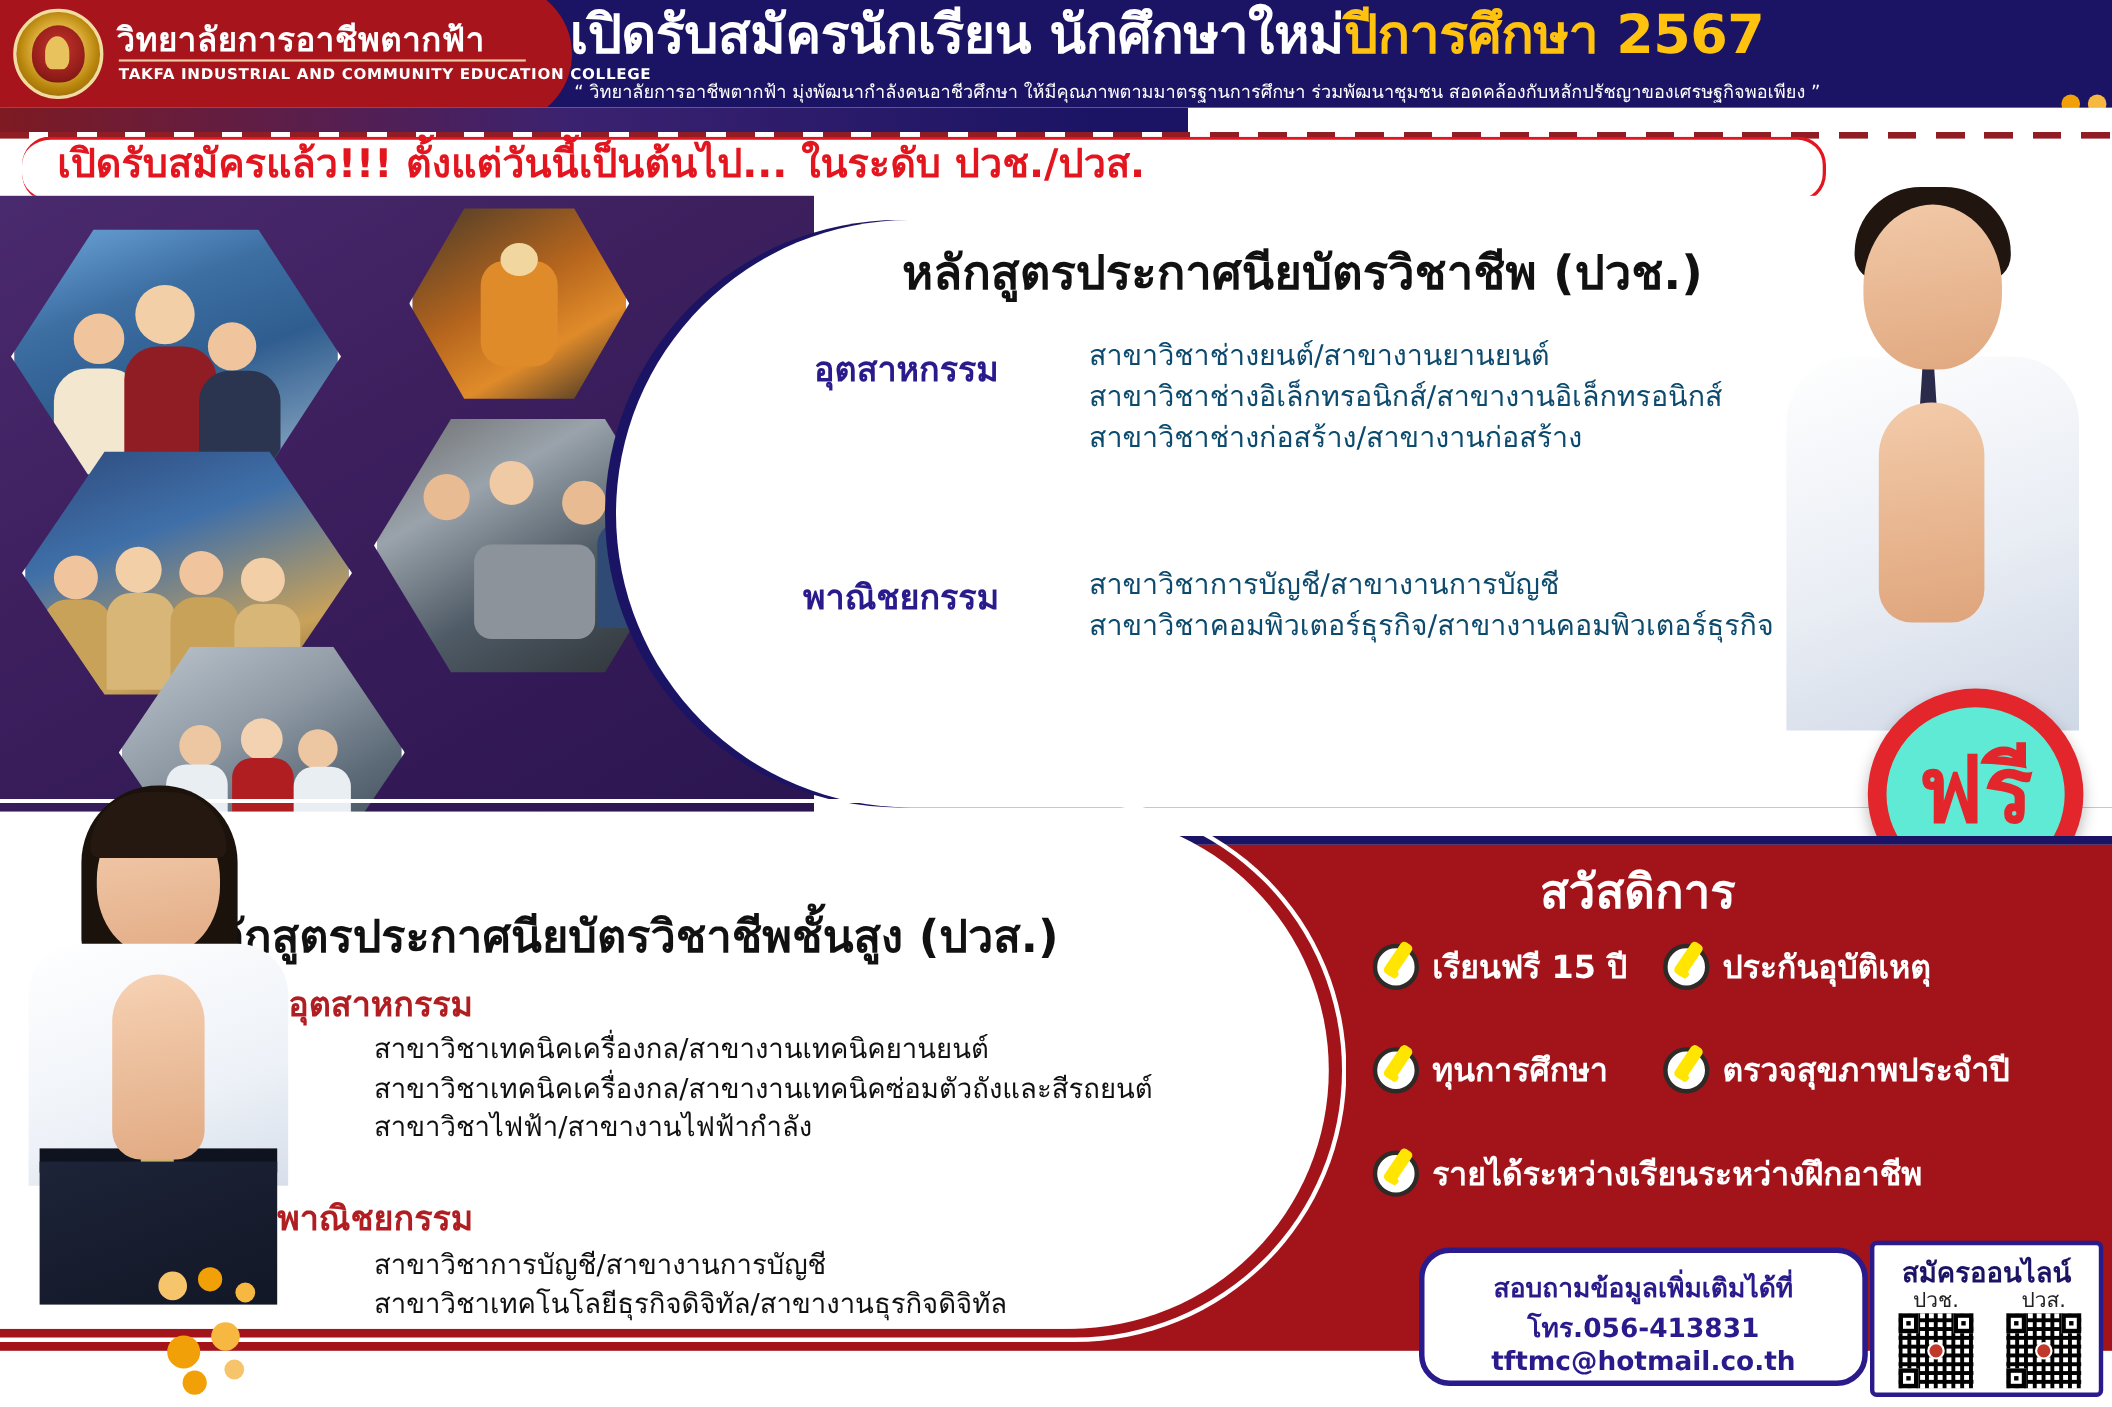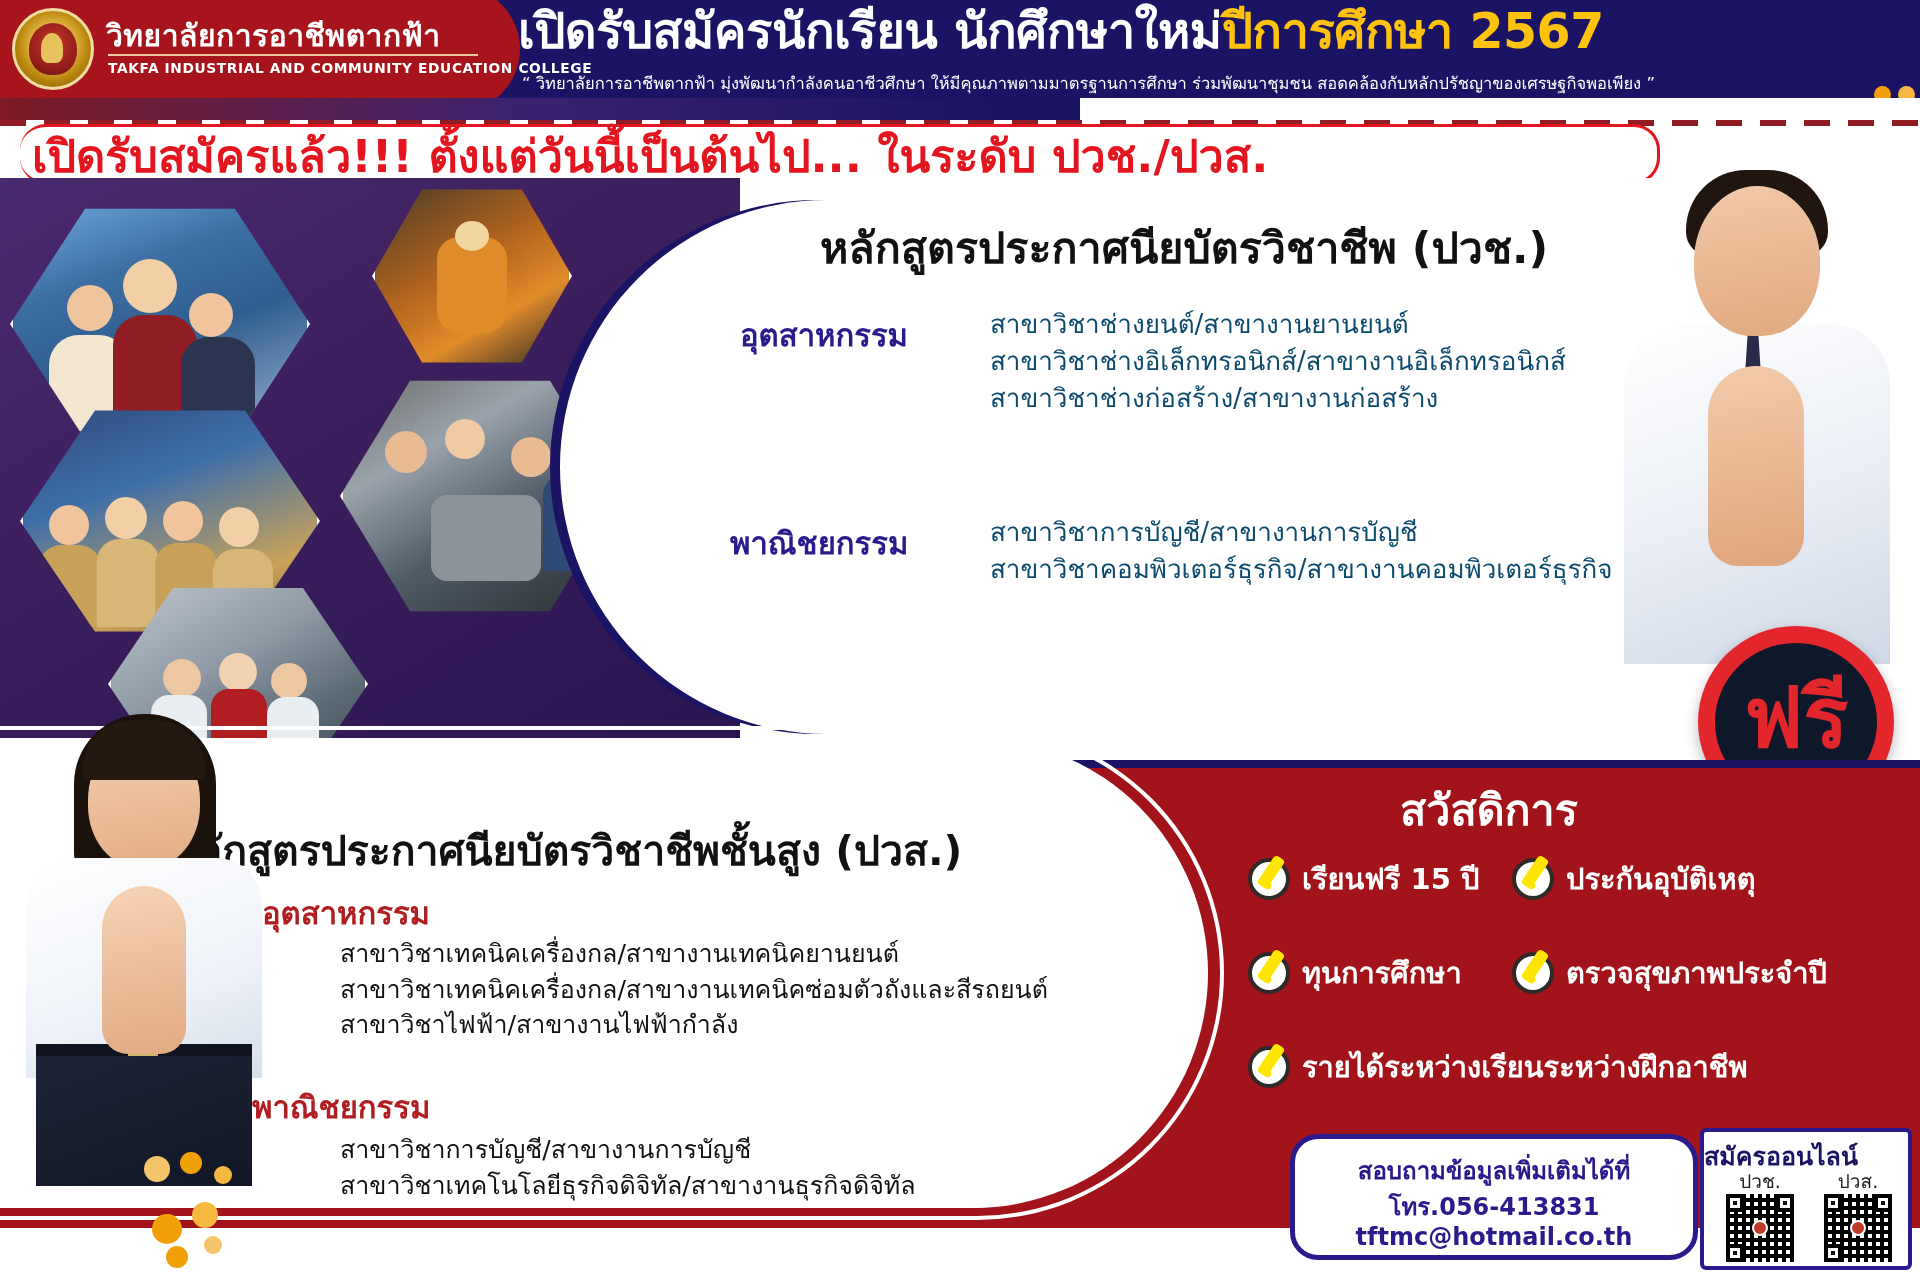--- a/index.html
+++ b/index.html
@@ -82,22 +82,22 @@
   }
   .announce-gradient{
     position:absolute;left:0;top:0;width:1080px;height:22px;
     background:linear-gradient(90deg,#7e1a22 0%, #3b2270 48%, #1b1464 92%);
   }
   .announce-dash{
     position:absolute;left:0;top:22px;width:1920px;height:6px;
     background:repeating-linear-gradient(90deg,#8f1d23 0 26px, transparent 26px 44px);
   }
   .announce-text{
-    position:absolute;left:32px;top:22px;
-    font-size:45px;font-weight:bold;color:#e3161f;white-space:nowrap;
+    position:absolute;left:52px;top:22px;
+    font-size:36px;font-weight:bold;color:#e3161f;white-space:nowrap;
   }
   .announce-outline{
     position:absolute;left:20px;top:26px;width:1640px;height:60px;
     border:3px solid #e3161f;border-radius:26px;
     border-left:none;
     box-sizing:border-box;
     clip-path:inset(0 0 0 0);
   }
 
   
@@ -173,21 +173,21 @@
     position:absolute;left:118px;top:258px;width:96px;height:200px;border-radius:48px 48px 30px 30px;
     background:linear-gradient(170deg,#f3cbaa 0%,#dfa57c 100%);
   }
 
   
   .free-badge{
     position:absolute;left:1692px;top:622px;width:212px;height:200px;
   }
   .free-circle{
     position:absolute;left:6px;top:4px;width:196px;height:192px;border-radius:50%;
-    background:#0f172a;border:17px solid #e3262b;box-sizing:border-box;
+    background:#5eead4;border:17px solid #e3262b;box-sizing:border-box;
     box-shadow:0 6px 14px rgba(0,0,0,.28);
     display:flex;align-items:center;justify-content:center;
   }
   .free-text{
     font-size:84px;font-weight:bold;color:#e3262b;line-height:1;
     transform:translateY(-4px);
   }
 
   
   .bottom-section{
@@ -292,21 +292,21 @@
   }
   .contact-line{
     position:absolute;left:0;width:100%;text-align:center;
     font-size:24px;font-weight:bold;color:#2a1b8c;white-space:nowrap;
   }
   .qr-box{
     position:absolute;left:1700px;top:1128px;width:212px;height:142px;
     border:4px solid #2a1b8c;border-radius:6px;background:#ffffff;box-sizing:border-box;
   }
   .qr-title{
-    position:absolute;left:0;top:4px;width:100%;text-align:left;
+    position:absolute;left:0;top:4px;width:100%;text-align:center;
     font-size:25px;font-weight:bold;color:#1b1464;
   }
   .qr-sub{
     position:absolute;font-size:19px;color:#222222;text-align:center;width:88px;
   }
   .qr-img{
     position:absolute;width:68px;height:68px;
     background-color:#ffffff;
     background-image:
       repeating-linear-gradient(90deg,#000 0 4px,transparent 4px 8px),

